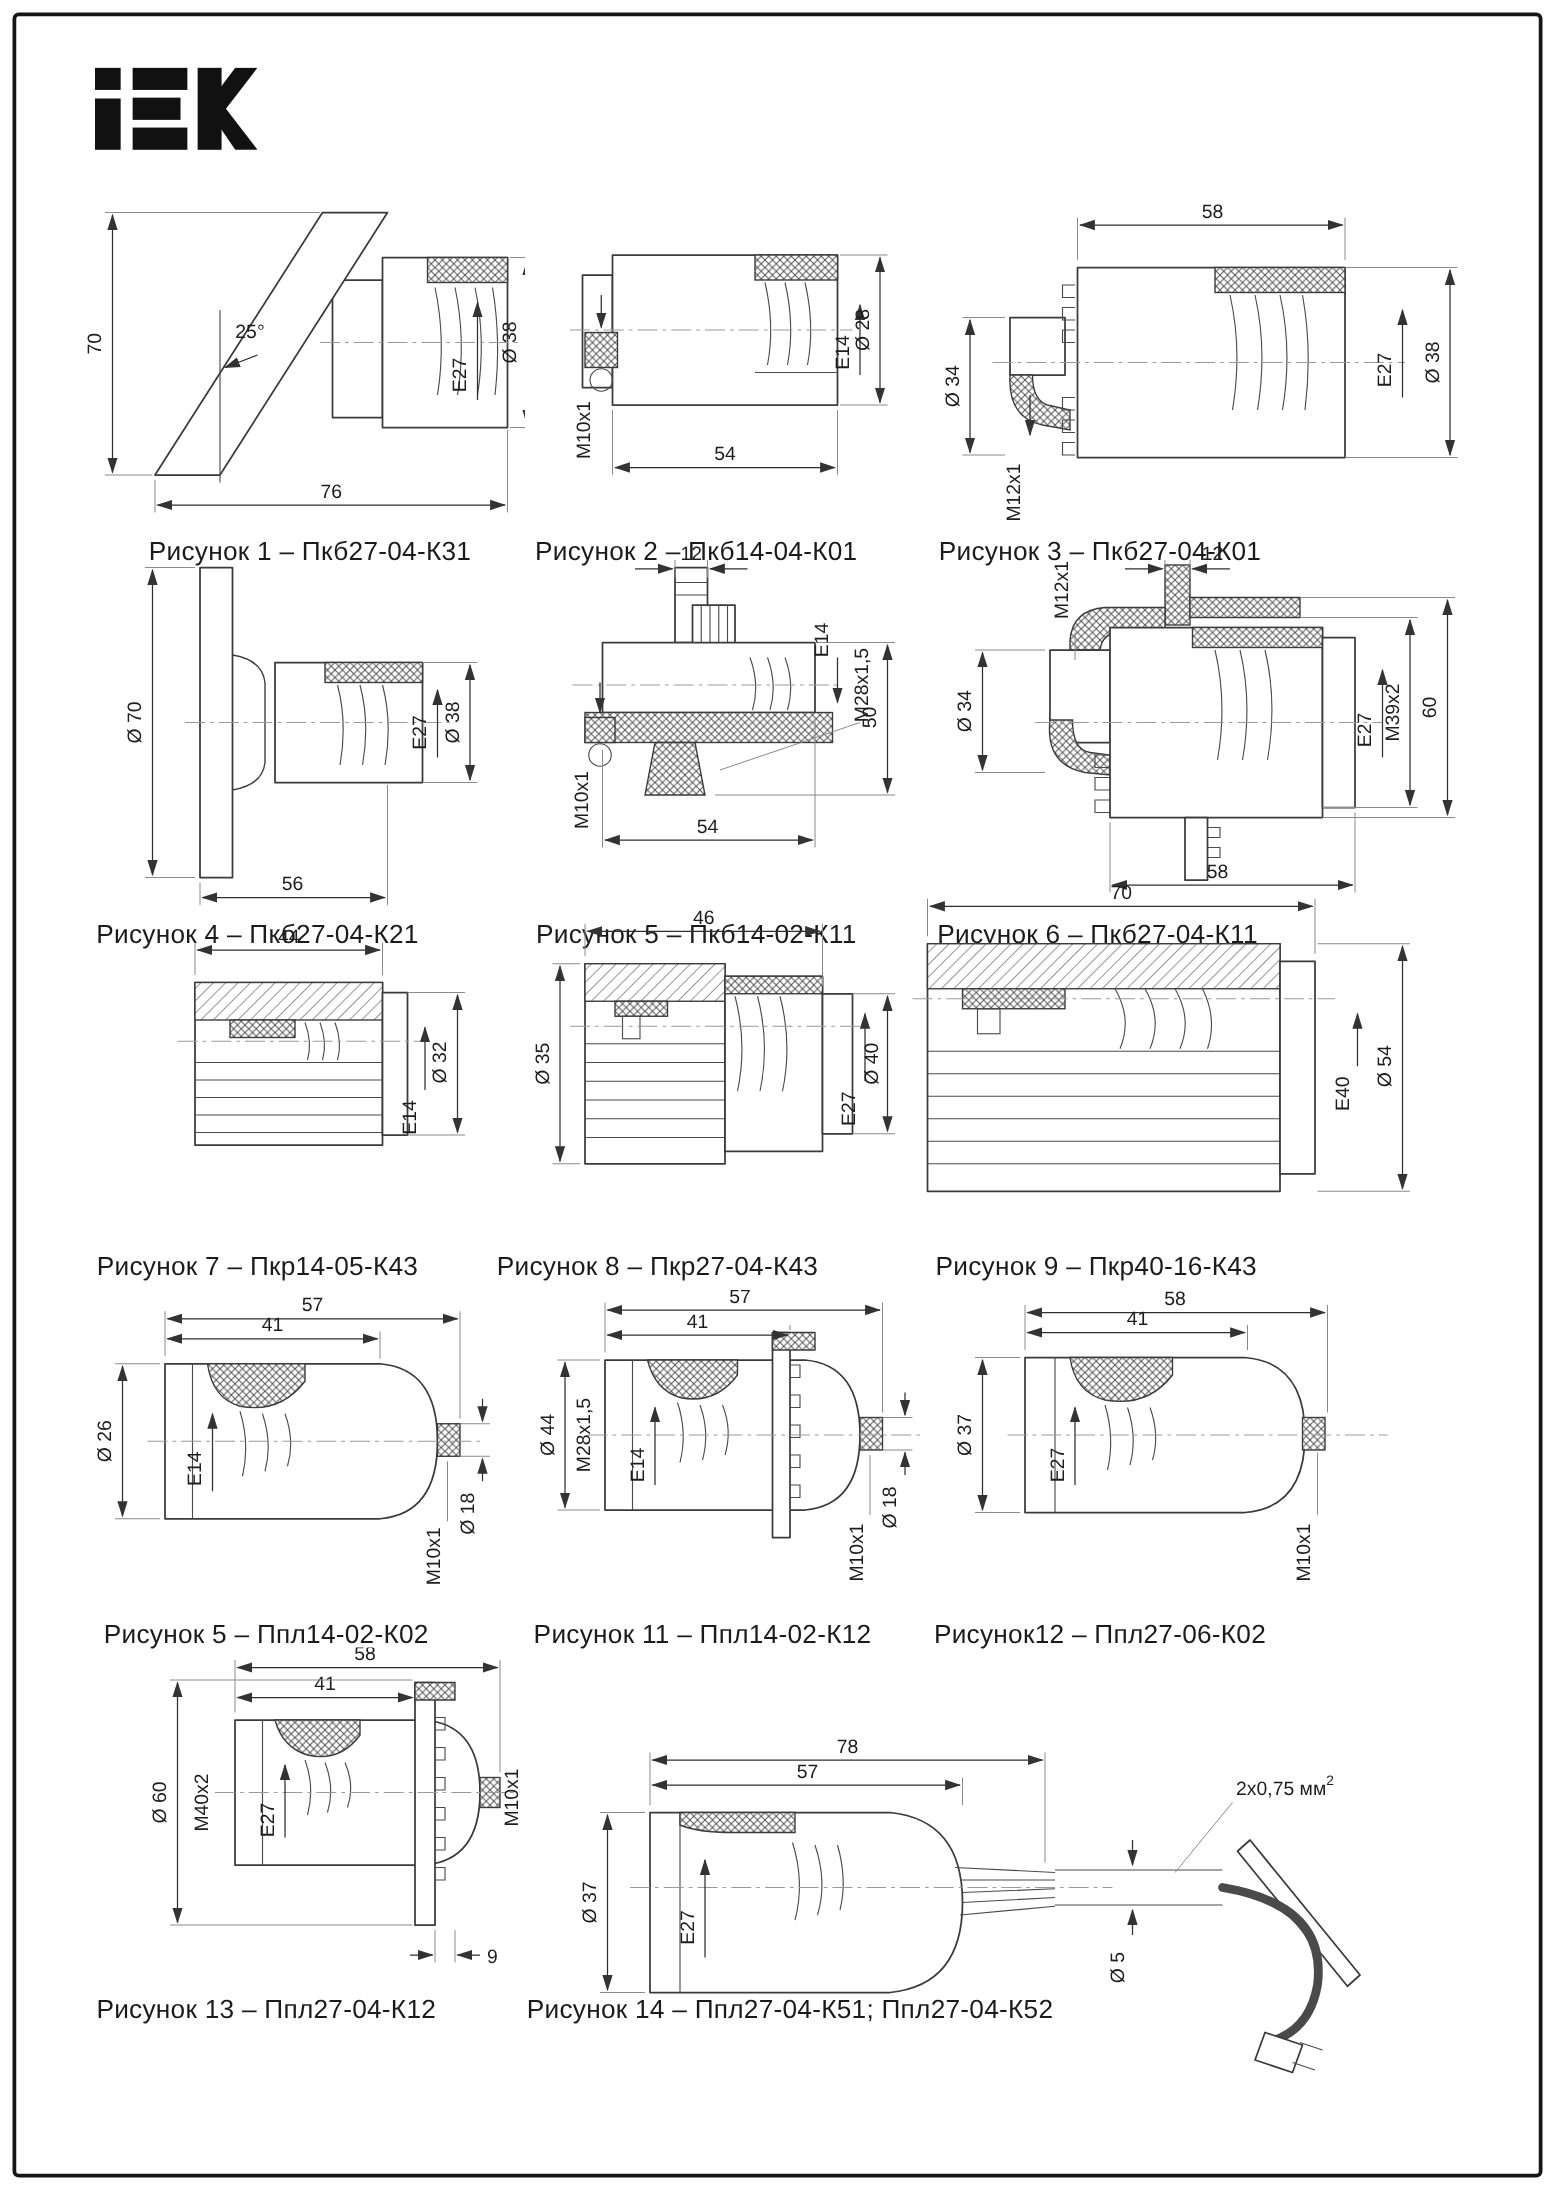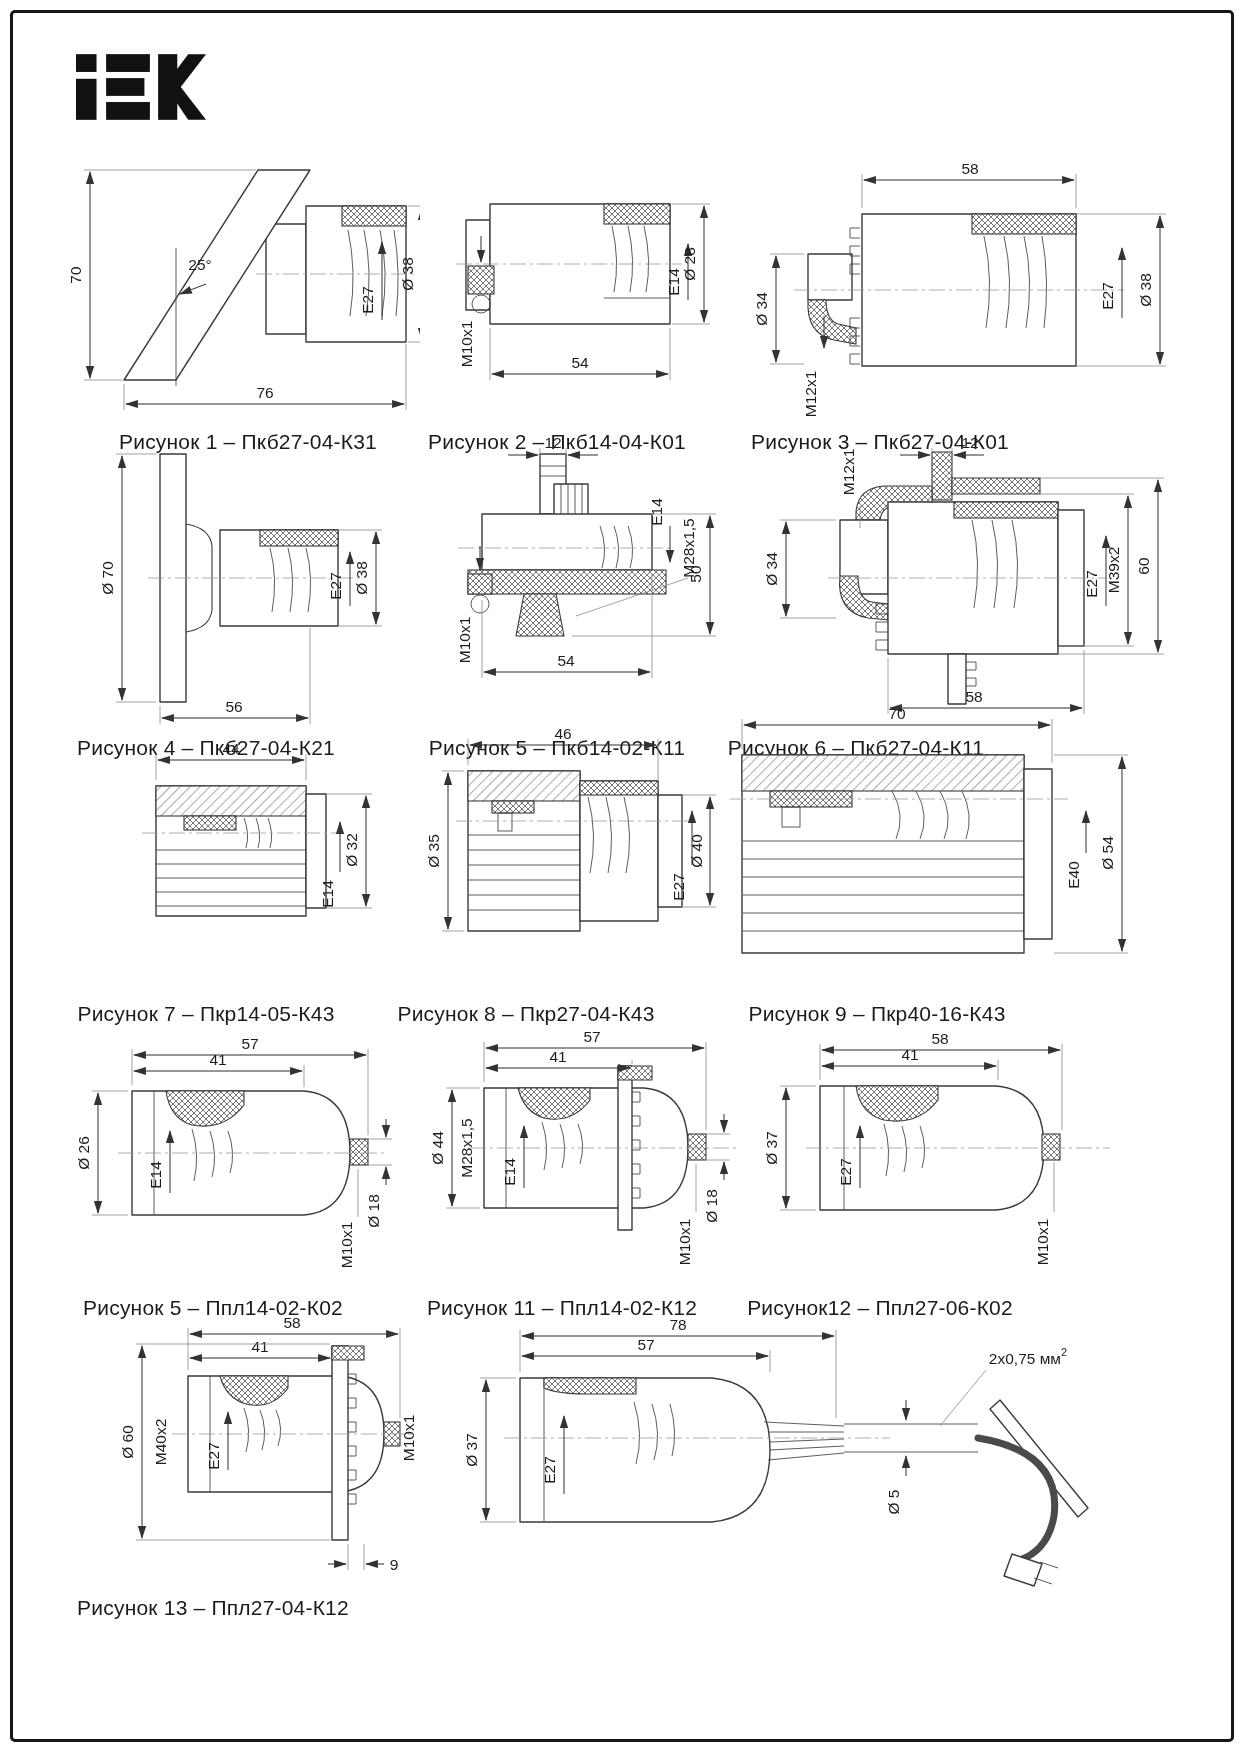--- a/index.html
+++ b/index.html
@@ -241,21 +241,21 @@
       <text class="dt" transform="rotate(-90 425 138)" x="425" y="138">60</text>
       <line class="ext" x1="164" y1="230" x2="164" y2="286"></line>
       <line class="ext" x1="360" y1="222" x2="360" y2="286"></line>
       <line class="dim" x1="166" y1="280" x2="358" y2="280" marker-start="url(#a1)" marker-end="url(#a1)"></line>
       <text class="dt" x="250" y="274">58</text>
     </svg>
   </div>
 
   <div class="cap" style="left:206px;top:736px">Рисунок 4 – Пкб27-04-К21</div>
   <div class="cap" style="left:557px;top:736px">Рисунок 5 – Пкб14-02-К11</div>
-  <div class="cap" style="left:856px;top:736px">Рисунок 6 – Пкб27-04-К11</div>
+  <div class="cap" style="left:878px;top:736px">Рисунок 6 – Пкб27-04-К11</div>
 
   <div class="fig" style="left:88px;top:700px">
     <svg width="300" height="300" viewBox="0 0 300 300">
       <rect class="outline" x="68" y="86" width="150" height="130"></rect>
       <rect class="hh" x="68" y="86" width="150" height="30"></rect>
       <path class="thin" d="M68,150 h150 M68,164 h150 M68,178 h150 M68,192 h150 M68,206 h150"></path>
       <rect class="xh" x="96" y="116" width="52" height="14"></rect>
       <path class="thin" d="M156,118 q6,16 2,30 M168,118 q6,16 2,30 M180,118 q6,16 2,30"></path>
       <rect class="outline" x="218" y="94" width="20" height="114"></rect>
       <line class="cl" x1="54" y1="133" x2="252" y2="133"></line>
@@ -450,21 +450,21 @@
       <text class="dt" transform="rotate(-90 127 138)" x="127" y="138">E27</text>
       <text class="dt" transform="rotate(-90 322 120)" x="322" y="120">M10x1</text>
       <line class="ext" x1="256" y1="226" x2="256" y2="252"></line>
       <line class="ext" x1="272" y1="226" x2="272" y2="252"></line>
       <line class="dim" x1="236" y1="246" x2="254" y2="246" marker-end="url(#a1)"></line>
       <line class="dim" x1="292" y1="246" x2="274" y2="246" marker-end="url(#a1)"></line>
       <text class="dt" x="302" y="252">9</text>
     </svg>
   </div>
 
-  <div class="fig" style="left:420px;top:1318px">
+  <div class="fig" style="left:420px;top:1390px">
     <svg width="680" height="275" viewBox="0 0 680 275">
       <path class="outline" d="M100,60 h192 q58,6 58,72 q0,66 -58,72 h-192 z"></path>
       <line class="thin" x1="124" y1="60" x2="124" y2="204"></line>
       <path class="xh" d="M124,60 h92 v16 h-50 q-28,0 -42,-6 z"></path>
       <path class="thin" d="M214,84 q10,32 2,62 M232,86 q10,30 2,56 M250,86 q8,28 2,52"></path>
       <path class="thin" d="M344,104 L424,108 M348,114 L424,114 M350,124 L424,121 M350,132 L424,128 M348,142 L424,135"></path>
       <path class="thin" d="M424,106 H558 M424,134 H558"></path>
       <path class="outline" d="M580,82 L668,190 l-10,9 L570,91 z"></path>
       <path d="M558,120 q84,14 76,78 q-6,34 -34,44" fill="none" stroke="#4a4a4a" stroke-width="7" stroke-linecap="round"></path>
       <path class="outline" d="M592,236 l30,10 -8,22 -30,-10 z"></path>
@@ -485,14 +485,15 @@
       <text class="dt" transform="rotate(-90 135 152)" x="135" y="152">E27</text>
       <line class="dim" x1="486" y1="82" x2="486" y2="102" marker-end="url(#a1)"></line>
       <line class="dim" x1="486" y1="158" x2="486" y2="138" marker-end="url(#a1)"></line>
       <text class="dt" transform="rotate(-90 479 184)" x="479" y="184">Ø 5</text>
       <line class="ext" x1="566" y1="52" x2="520" y2="108"></line>
       <text class="dt" x="608" y="46"><tspan>2x0,75 мм</tspan><tspan dy="-8" font-size="11">2</tspan></text>
     </svg>
   </div>
 
   <div class="cap" style="left:213px;top:1596px">Рисунок 13 – Ппл27-04-К12</div>
+  <div class="cap" style="left:632px;top:1596px">Рисунок 14 – Ппл27-04-К51; Ппл27-04-К52</div>
 
 </div>
 
 </body></html>

